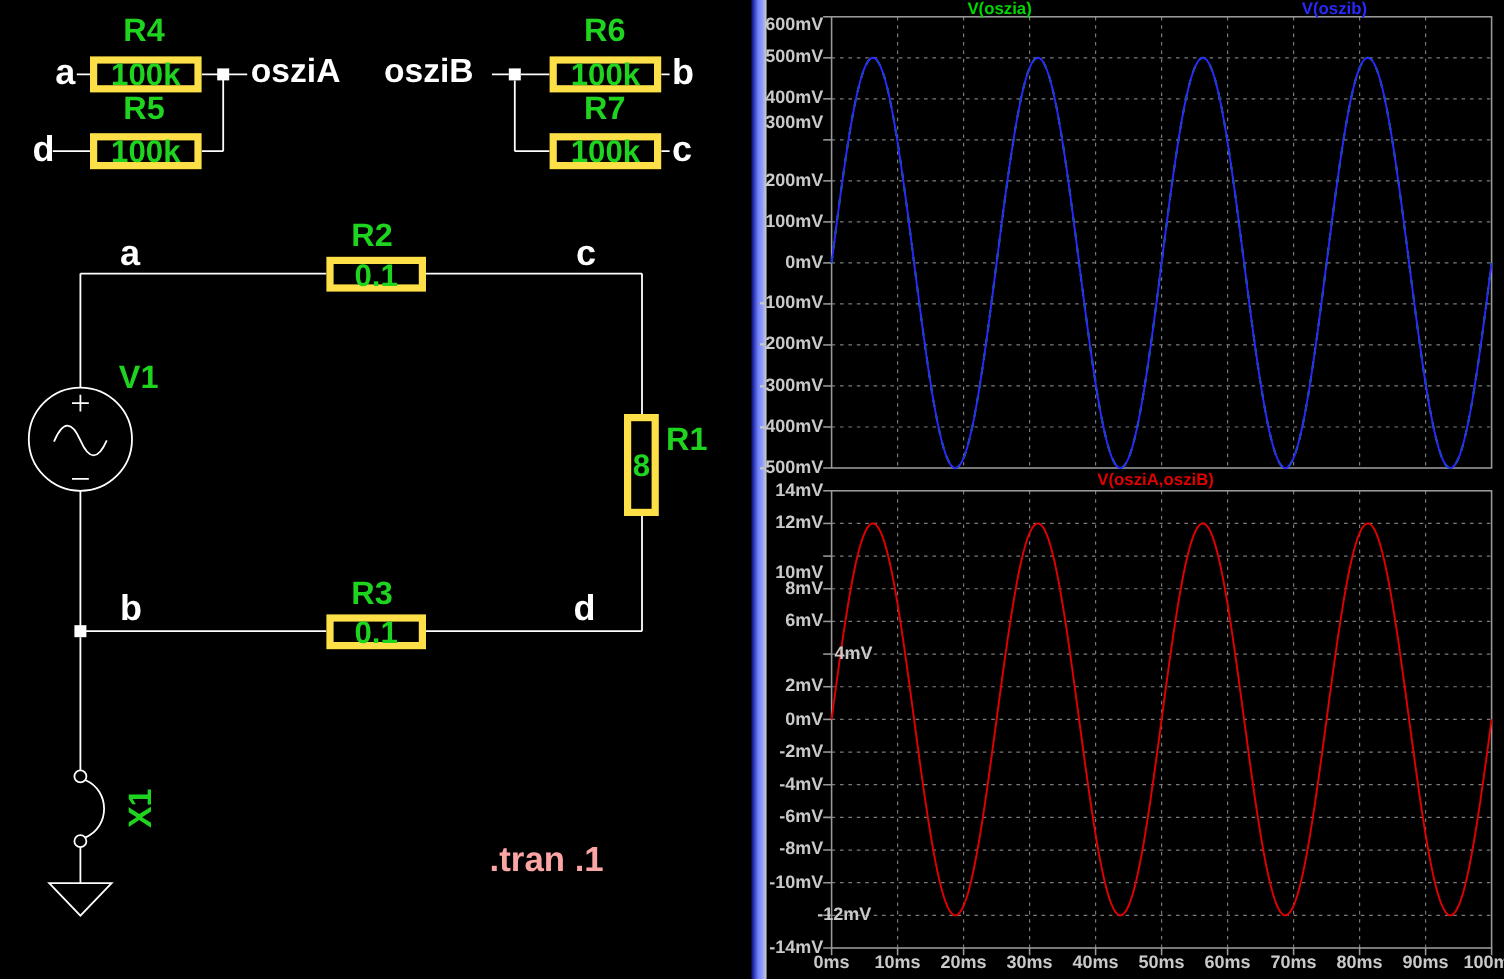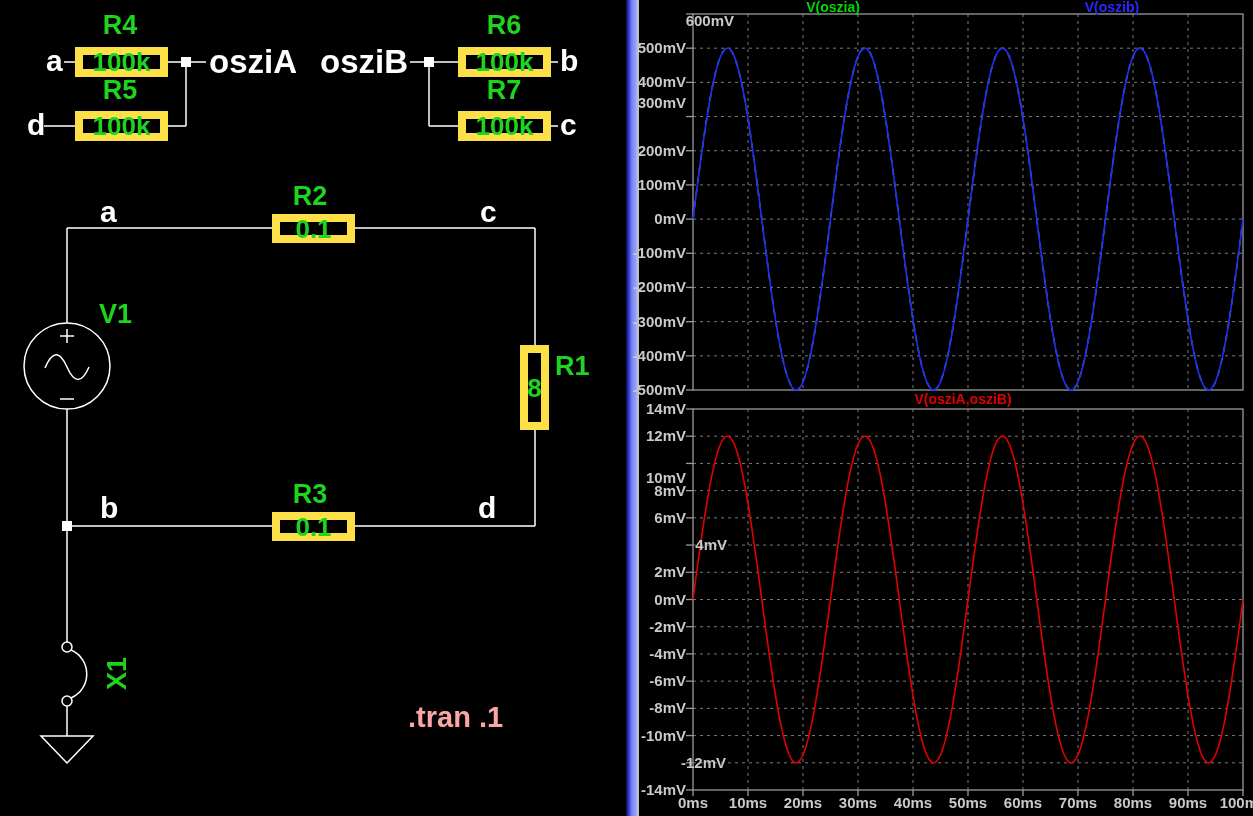--- a/index.html
+++ b/index.html
@@ -1,23 +1,23 @@
 <!DOCTYPE html>
 <html><head>
 <meta charset="utf-8">
 <style>
   html,body{margin:0;padding:0;background:#000;}
   body{width:1253px;height:816px;overflow:hidden;position:relative;
        font-family:"Liberation Sans",sans-serif;}
   
   #schematic{position:absolute;left:0;top:0;width:626px;height:816px;background:#000;}
   .net{position:absolute;color:#fff;font-weight:bold;font-size:30px;line-height:1;white-space:nowrap;}
-  .bignet{font-size:33px;}
+  .bignet{font-size:28px;}
   .rname{position:absolute;color:#1fd41f;font-weight:bold;font-size:27px;line-height:1;width:48px;text-align:center;white-space:nowrap;}
-  .rbox{position:absolute;border:8px solid #fde047;background:#000;display:flex;align-items:center;justify-content:center;
+  .rbox{position:absolute;border:6px solid #fde047;background:#000;display:flex;align-items:center;justify-content:center;
         color:#1fd41f;font-weight:bold;font-size:26px;line-height:1;box-sizing:border-box;}
   .greenfree{position:absolute;color:#1fd41f;font-weight:bold;font-size:27px;line-height:1;white-space:nowrap;}
   .white28{position:absolute;color:#fca5a5;font-weight:bold;font-size:29px;line-height:1;white-space:nowrap;}
   
   #splitter{position:absolute;left:626px;top:0;width:13px;height:816px;
     background:linear-gradient(90deg,#0a0a50 0%,#2a35c0 18%,#7584f4 45%,#8f9cff 72%,#c9c9c9 95%,#9a9a9a 100%);}
   
   #wavepane{position:absolute;left:0;top:0;width:1253px;height:816px;pointer-events:none;}
   #wavebg{position:absolute;left:639px;top:0;width:614px;height:816px;background:#000;}
   #plotsvg{position:absolute;left:0;top:0;}
@@ -186,21 +186,21 @@
       <line x1="858" y1="790" x2="858" y2="796" stroke="#9a9a9a" stroke-width="1.3"></line>
       <line x1="913" y1="790" x2="913" y2="796" stroke="#9a9a9a" stroke-width="1.3"></line>
       <line x1="968" y1="790" x2="968" y2="796" stroke="#9a9a9a" stroke-width="1.3"></line>
       <line x1="1023" y1="790" x2="1023" y2="796" stroke="#9a9a9a" stroke-width="1.3"></line>
       <line x1="1078" y1="790" x2="1078" y2="796" stroke="#9a9a9a" stroke-width="1.3"></line>
       <line x1="1133" y1="790" x2="1133" y2="796" stroke="#9a9a9a" stroke-width="1.3"></line>
       <line x1="1188" y1="790" x2="1188" y2="796" stroke="#9a9a9a" stroke-width="1.3"></line>
       <line x1="1243" y1="790" x2="1243" y2="796" stroke="#9a9a9a" stroke-width="1.3"></line>
       <polyline points="693.0,599.5 694.1,591.3 695.2,583.1 696.3,575.0 697.4,566.9 698.5,558.9 699.6,551.0 700.7,543.2 701.8,535.6 702.9,528.1 704.0,520.8 705.1,513.7 706.2,506.9 707.3,500.2 708.4,493.8 709.5,487.7 710.6,481.9 711.7,476.3 712.8,471.1 713.9,466.2 715.0,461.6 716.1,457.4 717.2,453.5 718.3,450.1 719.4,446.9 720.5,444.2 721.6,441.9 722.7,439.9 723.8,438.4 724.9,437.3 726.0,436.5 727.1,436.2 728.2,436.3 729.3,436.8 730.4,437.8 731.5,439.1 732.6,440.8 733.7,443.0 734.8,445.5 735.9,448.4 737.0,451.8 738.1,455.4 739.2,459.5 740.3,463.9 741.4,468.6 742.5,473.7 743.6,479.1 744.7,484.8 745.8,490.7 746.9,497.0 748.0,503.5 749.1,510.3 750.2,517.3 751.3,524.5 752.4,531.8 753.5,539.4 754.6,547.1 755.7,554.9 756.8,562.9 757.9,570.9 759.0,579.0 760.1,587.2 761.2,595.4 762.3,603.6 763.4,611.8 764.5,620.0 765.6,628.1 766.7,636.1 767.8,644.1 768.9,651.9 770.0,659.6 771.1,667.2 772.2,674.5 773.3,681.7 774.4,688.7 775.5,695.5 776.6,702.0 777.7,708.3 778.8,714.2 779.9,719.9 781.0,725.3 782.1,730.4 783.2,735.1 784.3,739.5 785.4,743.6 786.5,747.2 787.6,750.6 788.7,753.5 789.8,756.0 790.9,758.2 792.0,759.9 793.1,761.2 794.2,762.2 795.3,762.7 796.4,762.8 797.5,762.5 798.6,761.7 799.7,760.6 800.8,759.1 801.9,757.1 803.0,754.8 804.1,752.1 805.2,748.9 806.3,745.5 807.4,741.6 808.5,737.4 809.6,732.8 810.7,727.9 811.8,722.7 812.9,717.1 814.0,711.3 815.1,705.2 816.2,698.8 817.3,692.1 818.4,685.3 819.5,678.2 820.6,670.9 821.7,663.4 822.8,655.8 823.9,648.0 825.0,640.1 826.1,632.1 827.2,624.0 828.3,615.9 829.4,607.7 830.5,599.5 831.6,591.3 832.7,583.1 833.8,575.0 834.9,566.9 836.0,558.9 837.1,551.0 838.2,543.2 839.3,535.6 840.4,528.1 841.5,520.8 842.6,513.7 843.7,506.9 844.8,500.2 845.9,493.8 847.0,487.7 848.1,481.9 849.2,476.3 850.3,471.1 851.4,466.2 852.5,461.6 853.6,457.4 854.7,453.5 855.8,450.1 856.9,446.9 858.0,444.2 859.1,441.9 860.2,439.9 861.3,438.4 862.4,437.3 863.5,436.5 864.6,436.2 865.7,436.3 866.8,436.8 867.9,437.8 869.0,439.1 870.1,440.8 871.2,443.0 872.3,445.5 873.4,448.4 874.5,451.8 875.6,455.4 876.7,459.5 877.8,463.9 878.9,468.6 880.0,473.7 881.1,479.1 882.2,484.8 883.3,490.7 884.4,497.0 885.5,503.5 886.6,510.3 887.7,517.3 888.8,524.5 889.9,531.8 891.0,539.4 892.1,547.1 893.2,554.9 894.3,562.9 895.4,570.9 896.5,579.0 897.6,587.2 898.7,595.4 899.8,603.6 900.9,611.8 902.0,620.0 903.1,628.1 904.2,636.1 905.3,644.1 906.4,651.9 907.5,659.6 908.6,667.2 909.7,674.5 910.8,681.7 911.9,688.7 913.0,695.5 914.1,702.0 915.2,708.3 916.3,714.2 917.4,719.9 918.5,725.3 919.6,730.4 920.7,735.1 921.8,739.5 922.9,743.6 924.0,747.2 925.1,750.6 926.2,753.5 927.3,756.0 928.4,758.2 929.5,759.9 930.6,761.2 931.7,762.2 932.8,762.7 933.9,762.8 935.0,762.5 936.1,761.7 937.2,760.6 938.3,759.1 939.4,757.1 940.5,754.8 941.6,752.1 942.7,748.9 943.8,745.5 944.9,741.6 946.0,737.4 947.1,732.8 948.2,727.9 949.3,722.7 950.4,717.1 951.5,711.3 952.6,705.2 953.7,698.8 954.8,692.1 955.9,685.3 957.0,678.2 958.1,670.9 959.2,663.4 960.3,655.8 961.4,648.0 962.5,640.1 963.6,632.1 964.7,624.0 965.8,615.9 966.9,607.7 968.0,599.5 969.1,591.3 970.2,583.1 971.3,575.0 972.4,566.9 973.5,558.9 974.6,551.0 975.7,543.2 976.8,535.6 977.9,528.1 979.0,520.8 980.1,513.7 981.2,506.9 982.3,500.2 983.4,493.8 984.5,487.7 985.6,481.9 986.7,476.3 987.8,471.1 988.9,466.2 990.0,461.6 991.1,457.4 992.2,453.5 993.3,450.1 994.4,446.9 995.5,444.2 996.6,441.9 997.7,439.9 998.8,438.4 999.9,437.3 1001.0,436.5 1002.1,436.2 1003.2,436.3 1004.3,436.8 1005.4,437.8 1006.5,439.1 1007.6,440.8 1008.7,443.0 1009.8,445.5 1010.9,448.4 1012.0,451.8 1013.1,455.4 1014.2,459.5 1015.3,463.9 1016.4,468.6 1017.5,473.7 1018.6,479.1 1019.7,484.8 1020.8,490.7 1021.9,497.0 1023.0,503.5 1024.1,510.3 1025.2,517.3 1026.3,524.5 1027.4,531.8 1028.5,539.4 1029.6,547.1 1030.7,554.9 1031.8,562.9 1032.9,570.9 1034.0,579.0 1035.1,587.2 1036.2,595.4 1037.3,603.6 1038.4,611.8 1039.5,620.0 1040.6,628.1 1041.7,636.1 1042.8,644.1 1043.9,651.9 1045.0,659.6 1046.1,667.2 1047.2,674.5 1048.3,681.7 1049.4,688.7 1050.5,695.5 1051.6,702.0 1052.7,708.3 1053.8,714.2 1054.9,719.9 1056.0,725.3 1057.1,730.4 1058.2,735.1 1059.3,739.5 1060.4,743.6 1061.5,747.2 1062.6,750.6 1063.7,753.5 1064.8,756.0 1065.9,758.2 1067.0,759.9 1068.1,761.2 1069.2,762.2 1070.3,762.7 1071.4,762.8 1072.5,762.5 1073.6,761.7 1074.7,760.6 1075.8,759.1 1076.9,757.1 1078.0,754.8 1079.1,752.1 1080.2,748.9 1081.3,745.5 1082.4,741.6 1083.5,737.4 1084.6,732.8 1085.7,727.9 1086.8,722.7 1087.9,717.1 1089.0,711.3 1090.1,705.2 1091.2,698.8 1092.3,692.1 1093.4,685.3 1094.5,678.2 1095.6,670.9 1096.7,663.4 1097.8,655.8 1098.9,648.0 1100.0,640.1 1101.1,632.1 1102.2,624.0 1103.3,615.9 1104.4,607.7 1105.5,599.5 1106.6,591.3 1107.7,583.1 1108.8,575.0 1109.9,566.9 1111.0,558.9 1112.1,551.0 1113.2,543.2 1114.3,535.6 1115.4,528.1 1116.5,520.8 1117.6,513.7 1118.7,506.9 1119.8,500.2 1120.9,493.8 1122.0,487.7 1123.1,481.9 1124.2,476.3 1125.3,471.1 1126.4,466.2 1127.5,461.6 1128.6,457.4 1129.7,453.5 1130.8,450.1 1131.9,446.9 1133.0,444.2 1134.1,441.9 1135.2,439.9 1136.3,438.4 1137.4,437.3 1138.5,436.5 1139.6,436.2 1140.7,436.3 1141.8,436.8 1142.9,437.8 1144.0,439.1 1145.1,440.8 1146.2,443.0 1147.3,445.5 1148.4,448.4 1149.5,451.8 1150.6,455.4 1151.7,459.5 1152.8,463.9 1153.9,468.6 1155.0,473.7 1156.1,479.1 1157.2,484.8 1158.3,490.7 1159.4,497.0 1160.5,503.5 1161.6,510.3 1162.7,517.3 1163.8,524.5 1164.9,531.8 1166.0,539.4 1167.1,547.1 1168.2,554.9 1169.3,562.9 1170.4,570.9 1171.5,579.0 1172.6,587.2 1173.7,595.4 1174.8,603.6 1175.9,611.8 1177.0,620.0 1178.1,628.1 1179.2,636.1 1180.3,644.1 1181.4,651.9 1182.5,659.6 1183.6,667.2 1184.7,674.5 1185.8,681.7 1186.9,688.7 1188.0,695.5 1189.1,702.0 1190.2,708.3 1191.3,714.2 1192.4,719.9 1193.5,725.3 1194.6,730.4 1195.7,735.1 1196.8,739.5 1197.9,743.6 1199.0,747.2 1200.1,750.6 1201.2,753.5 1202.3,756.0 1203.4,758.2 1204.5,759.9 1205.6,761.2 1206.7,762.2 1207.8,762.7 1208.9,762.8 1210.0,762.5 1211.1,761.7 1212.2,760.6 1213.3,759.1 1214.4,757.1 1215.5,754.8 1216.6,752.1 1217.7,748.9 1218.8,745.5 1219.9,741.6 1221.0,737.4 1222.1,732.8 1223.2,727.9 1224.3,722.7 1225.4,717.1 1226.5,711.3 1227.6,705.2 1228.7,698.8 1229.8,692.1 1230.9,685.3 1232.0,678.2 1233.1,670.9 1234.2,663.4 1235.3,655.8 1236.4,648.0 1237.5,640.1 1238.6,632.1 1239.7,624.0 1240.8,615.9 1241.9,607.7 1243.0,599.5 " fill="none" stroke="#e00000" stroke-width="1.6"></polyline>
     </svg>
-<div class="ticklabel" style="left: 628px; width: 58px; top: 12px; padding-left: 48px;">600mV</div>
+<div class="ticklabel" style="left: 628px; width: 58px; top: 12px;">600mV</div>
     <div class="ticklabel" style="left: 628px; width: 58px; top: 39.1818px;">500mV</div>
     <div class="ticklabel" style="left: 628px; width: 58px; top: 73.3636px;">400mV</div>
     <div class="ticklabel" style="left: 628px; width: 58px; top: 94px;">300mV</div>
     <div class="ticklabel" style="left: 628px; width: 58px; top: 141.727px;">200mV</div>
     <div class="ticklabel" style="left: 628px; width: 58px; top: 175.909px;">100mV</div>
     <div class="ticklabel" style="left: 628px; width: 58px; top: 210.091px;">0mV</div>
     <div class="ticklabel" style="left: 628px; width: 58px; top: 244.273px;">-100mV</div>
     <div class="ticklabel" style="left: 628px; width: 58px; top: 278.455px;">-200mV</div>
     <div class="ticklabel" style="left: 628px; width: 58px; top: 312.636px;">-300mV</div>
     <div class="ticklabel" style="left: 628px; width: 58px; top: 346.818px;">-400mV</div>

